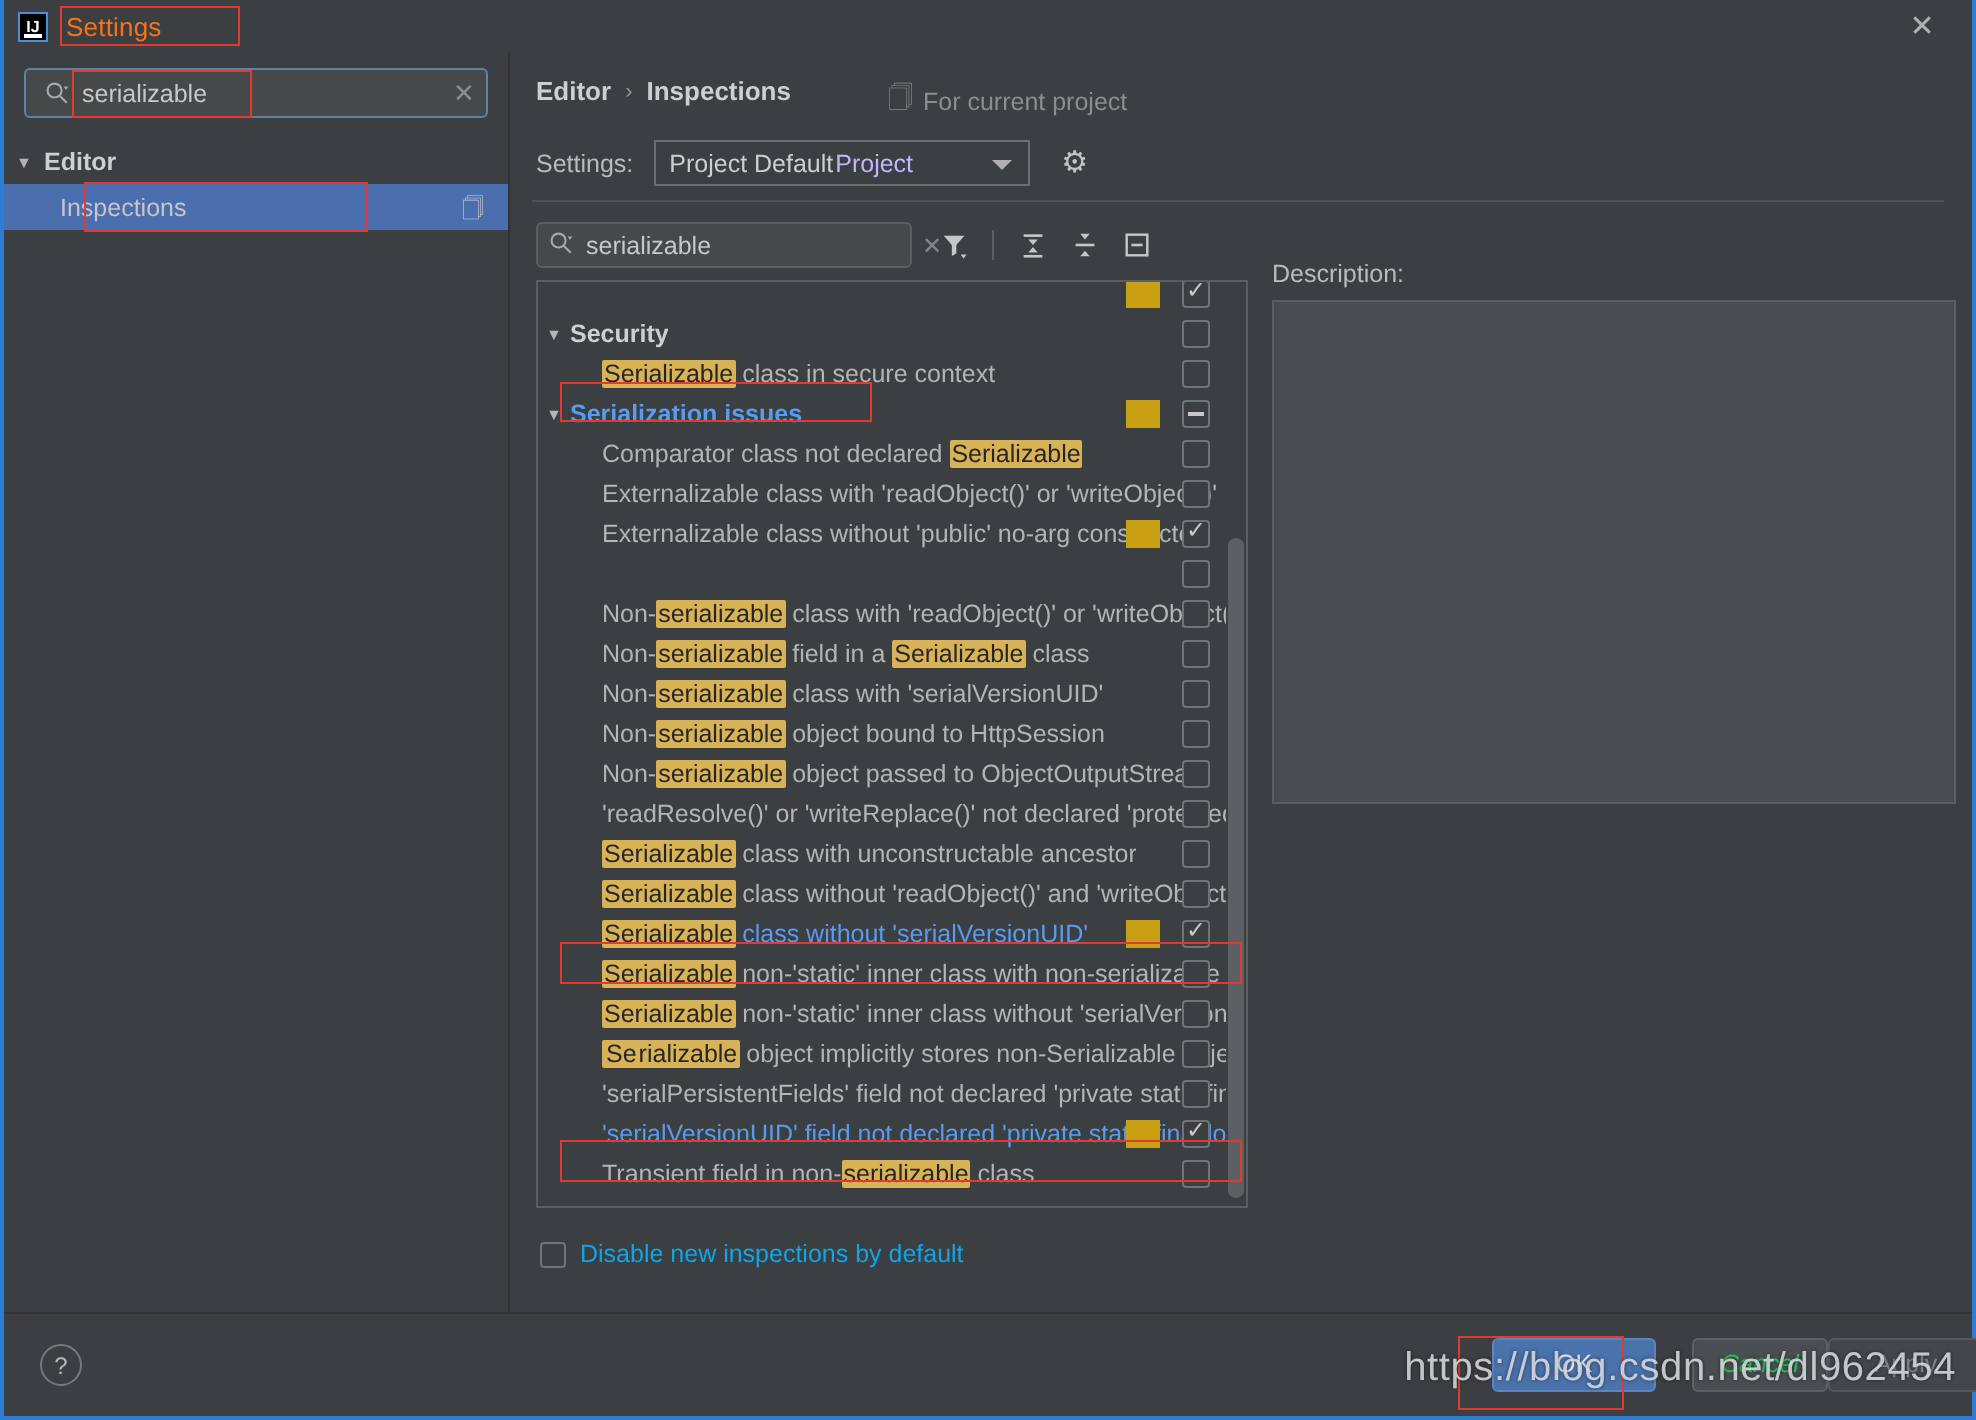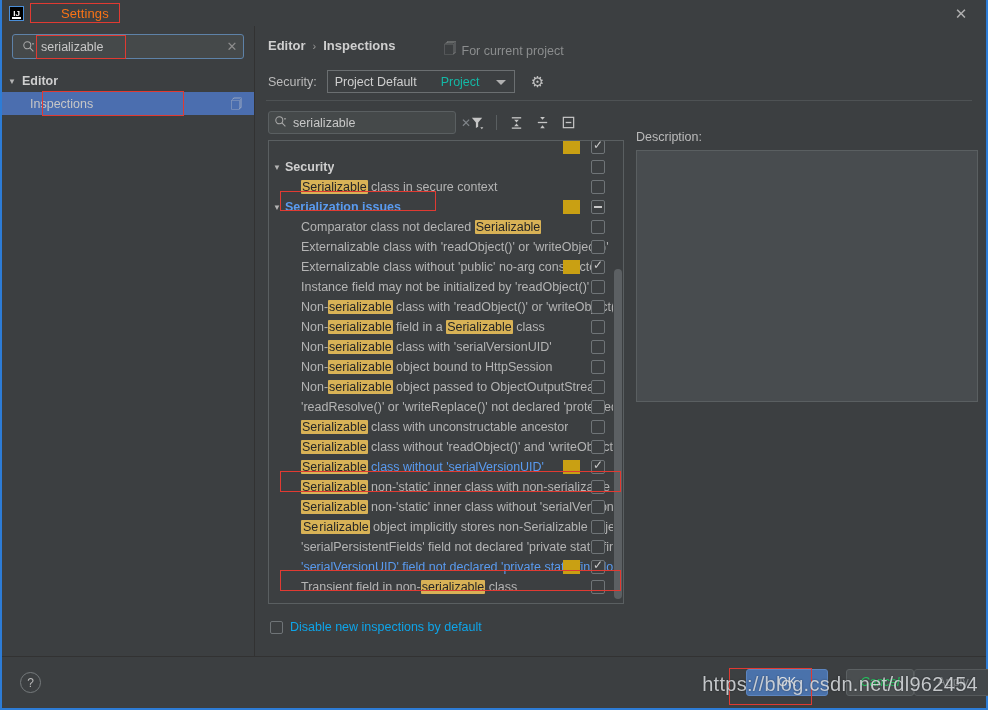--- a/index.html
+++ b/index.html
@@ -18,21 +18,21 @@
     border-bottom: 2px solid #2d7cd6;
     border-right: 2px solid #2d7cd6;
     color: #bbbbbb;
     font-size: 12.5px;
   }
 
   
   .titlebar {
     position: absolute; left: 0; top: 0; right: 0; height: 26px;
     background: #3c3f41;
-    display: flex; align-items: center; gap: 28px;
+    display: flex; align-items: center;
   }
   .ij-logo {
     width: 15px; height: 15px; margin-left: 7px; margin-right: 9px;
     background: #000; border: 1px solid #4a8ed8;
     position: relative; flex: none;
     font-size: 8px; color: #fff; line-height: 13px; text-align: center;
     font-family: "Liberation Sans", sans-serif; font-weight: bold;
   }
   .ij-logo::after {
     content: ""; position: absolute; left: 2px; right: 2px; bottom: 1px;
@@ -108,21 +108,21 @@
     display: flex; align-items: center; gap: 10px;
   }
   .profile-row .plabel { color: #bbbbbb; font-size: 12.5px; }
   .combo {
     width: 188px; height: 23px; background: #3c3f41;
     border: 1px solid #6b6f71; border-radius: 0;
     display: flex; align-items: center; padding: 0 4px 0 7px;
     position: relative;
   }
   .combo .v1 { color: #cfcfcf; font-size: 12.5px; }
-  .combo .v2 { color: #14b8a6; font-size: 12.5px; margin-left: 24px; }
+  .combo .v2 { color: #c4b5fd; font-size: 12.5px; margin-left: 1px; }
   .combo .arr {
     position: absolute; right: 8px; top: 9px;
     width: 0; height: 0; border-left: 5px solid transparent;
     border-right: 5px solid transparent; border-top: 5px solid #b0b0b0;
   }
   .gear { margin-left: 6px; font-size: 15px; color: #c3c3c3; line-height: 1; }
 
   .divider {
     position: absolute; left: 10px; right: 14px; top: 74px;
     height: 1px; background: #4e5254;
@@ -279,21 +279,21 @@
       <span class="sep">›</span>
       <span>Inspections</span>
     </div>
 
     <div class="forproject">
       <span>🗍</span>
       <span>For current project</span>
     </div>
 
     <div class="profile-row">
-      <span class="plabel">Security:</span>
+      <span class="plabel">Settings:</span>
       <div class="combo">
         <span class="v1">Project Default</span>
         <span class="v2">Project</span>
         <span class="arr"></span>
       </div>
       <span class="gear">⚙</span>
     </div>
 
     <div class="divider"></div>
 
@@ -374,21 +374,20 @@
             <span class="cbx"></span>
           </div>
           <div class="row">
             <span class="arrow"></span>
             <span class="txt indent-1">Externalizable class without 'public' no-arg constructor</span>
             <span class="swatch" style="background: rgb(201, 160, 19);"></span>
             <span class="cbx on"></span>
           </div>
           <div class="row">
             <span class="arrow"></span>
-            <span class="txt indent-1">Instance field may not be initialized by 'readObject()'</span>
             <span class="cbx"></span>
           </div>
           <div class="row">
             <span class="arrow"></span>
             <span class="txt indent-1">Non-<mark>serializable</mark> class with 'readObject()' or 'writeObject()'</span>
             <span class="cbx"></span>
           </div>
           <div class="row">
             <span class="arrow"></span>
             <span class="txt indent-1">Non-<mark>serializable</mark> field in a <mark>Serializable</mark> class</span>

